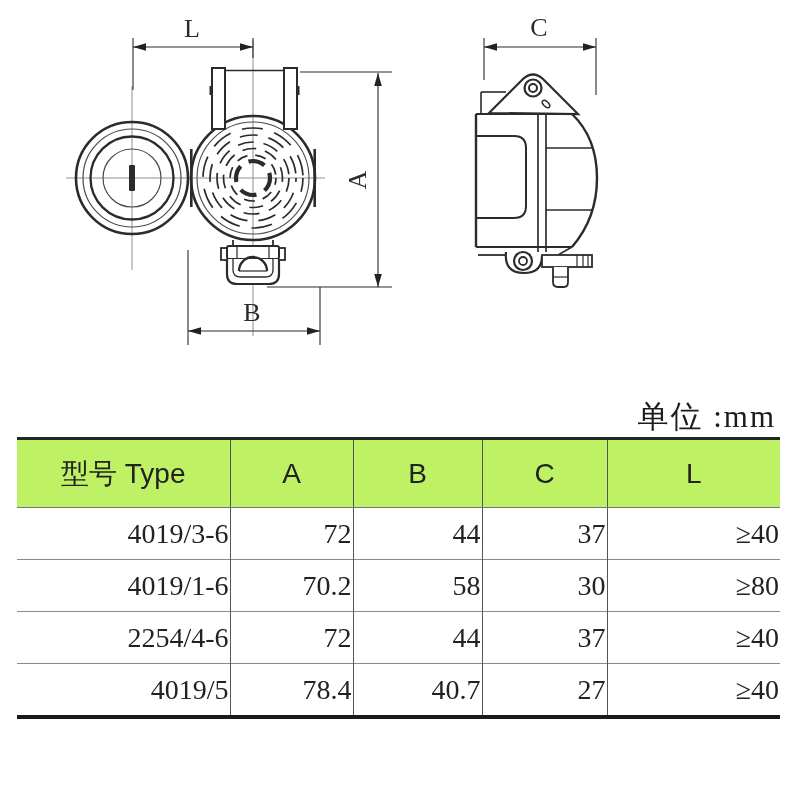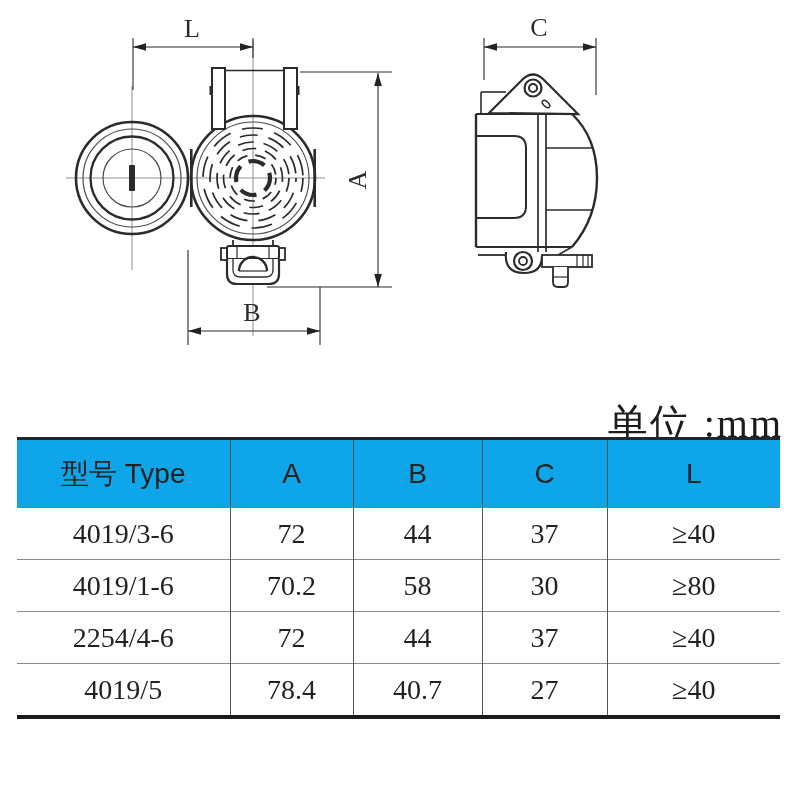--- a/index.html
+++ b/index.html
@@ -1,28 +1,28 @@
 <!DOCTYPE html>
 <html><head>
 <meta charset="utf-8">
 <style>
   html,body{margin:0;padding:0;background:#fff;}
   .page{position:relative;width:800px;height:800px;background:#fff;overflow:hidden;
         font-family:"Liberation Serif", serif;}
   .drawing{position:absolute;top:0;left:0;}
   .dim-label{font-family:"Liberation Serif", serif;font-size:26px;fill:#2b2b2b;}
-  .unit{position:absolute;top:396px;right:17px;font-size:40px;color:#1c1c1c;
+  .unit{position:absolute;top:396px;right:24px;font-size:31px;color:#1c1c1c;
         letter-spacing:2px;font-family:"Liberation Serif", serif;}
   table.spec{position:absolute;top:437px;left:17px;width:763px;
         border-collapse:collapse;table-layout:fixed;
         border-top:3px solid #262626;border-bottom:4px solid #1a1a1a;}
-  table.spec th{height:65px;background:#0ea5e9;font-family:"Liberation Sans", sans-serif;
+  table.spec th{height:65px;background:#bef264;font-family:"Liberation Sans", sans-serif;
         font-weight:normal;font-size:28px;color:#222;text-align:center;
         border-bottom:1px solid #777;}
-  table.spec td{height:49px;text-align:center;font-size:28px;color:#222;
+  table.spec td{height:49px;text-align:right;font-size:28px;color:#222;
         font-family:"Liberation Serif", serif;border-top:1px solid #8a8a8a;}
   table.spec th + th, table.spec td + td{border-left:1.5px solid #555;}
   table.spec tbody tr:first-child td{border-top:none;}
 </style>
 </head>
 <body>
 
 <div class="page">
 
   <svg class="drawing" width="800" height="395" viewBox="0 0 800 395">

